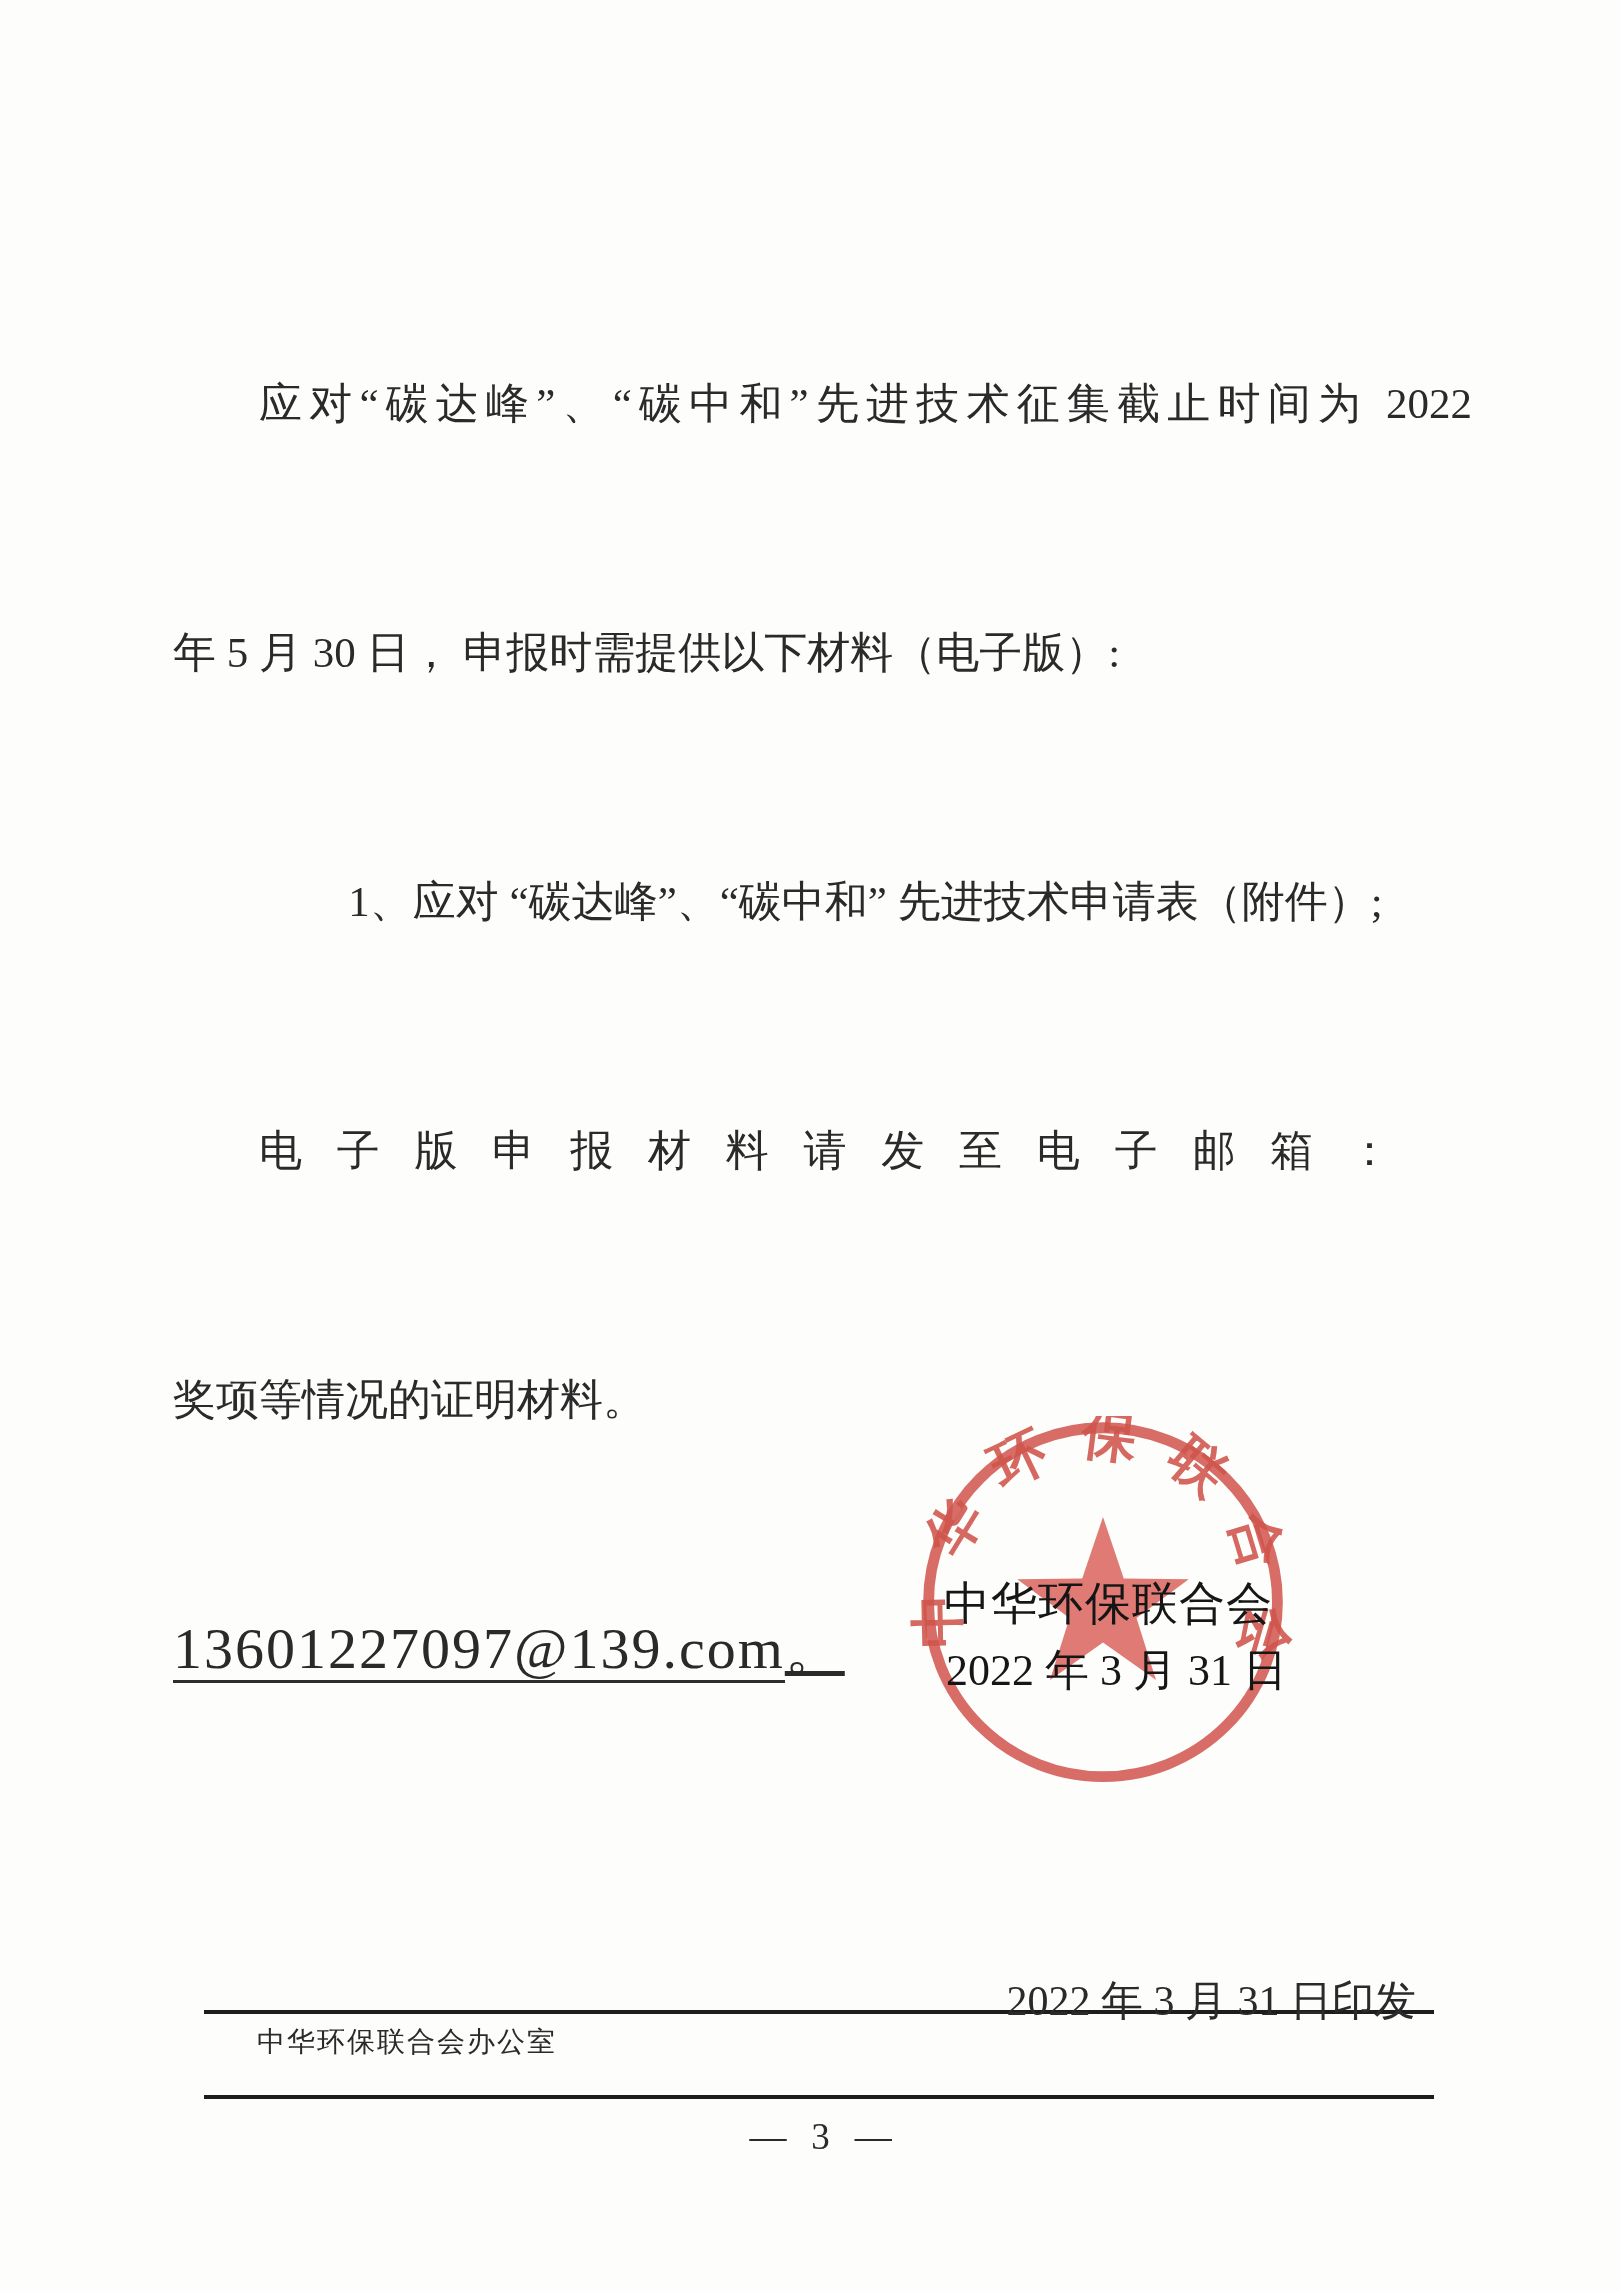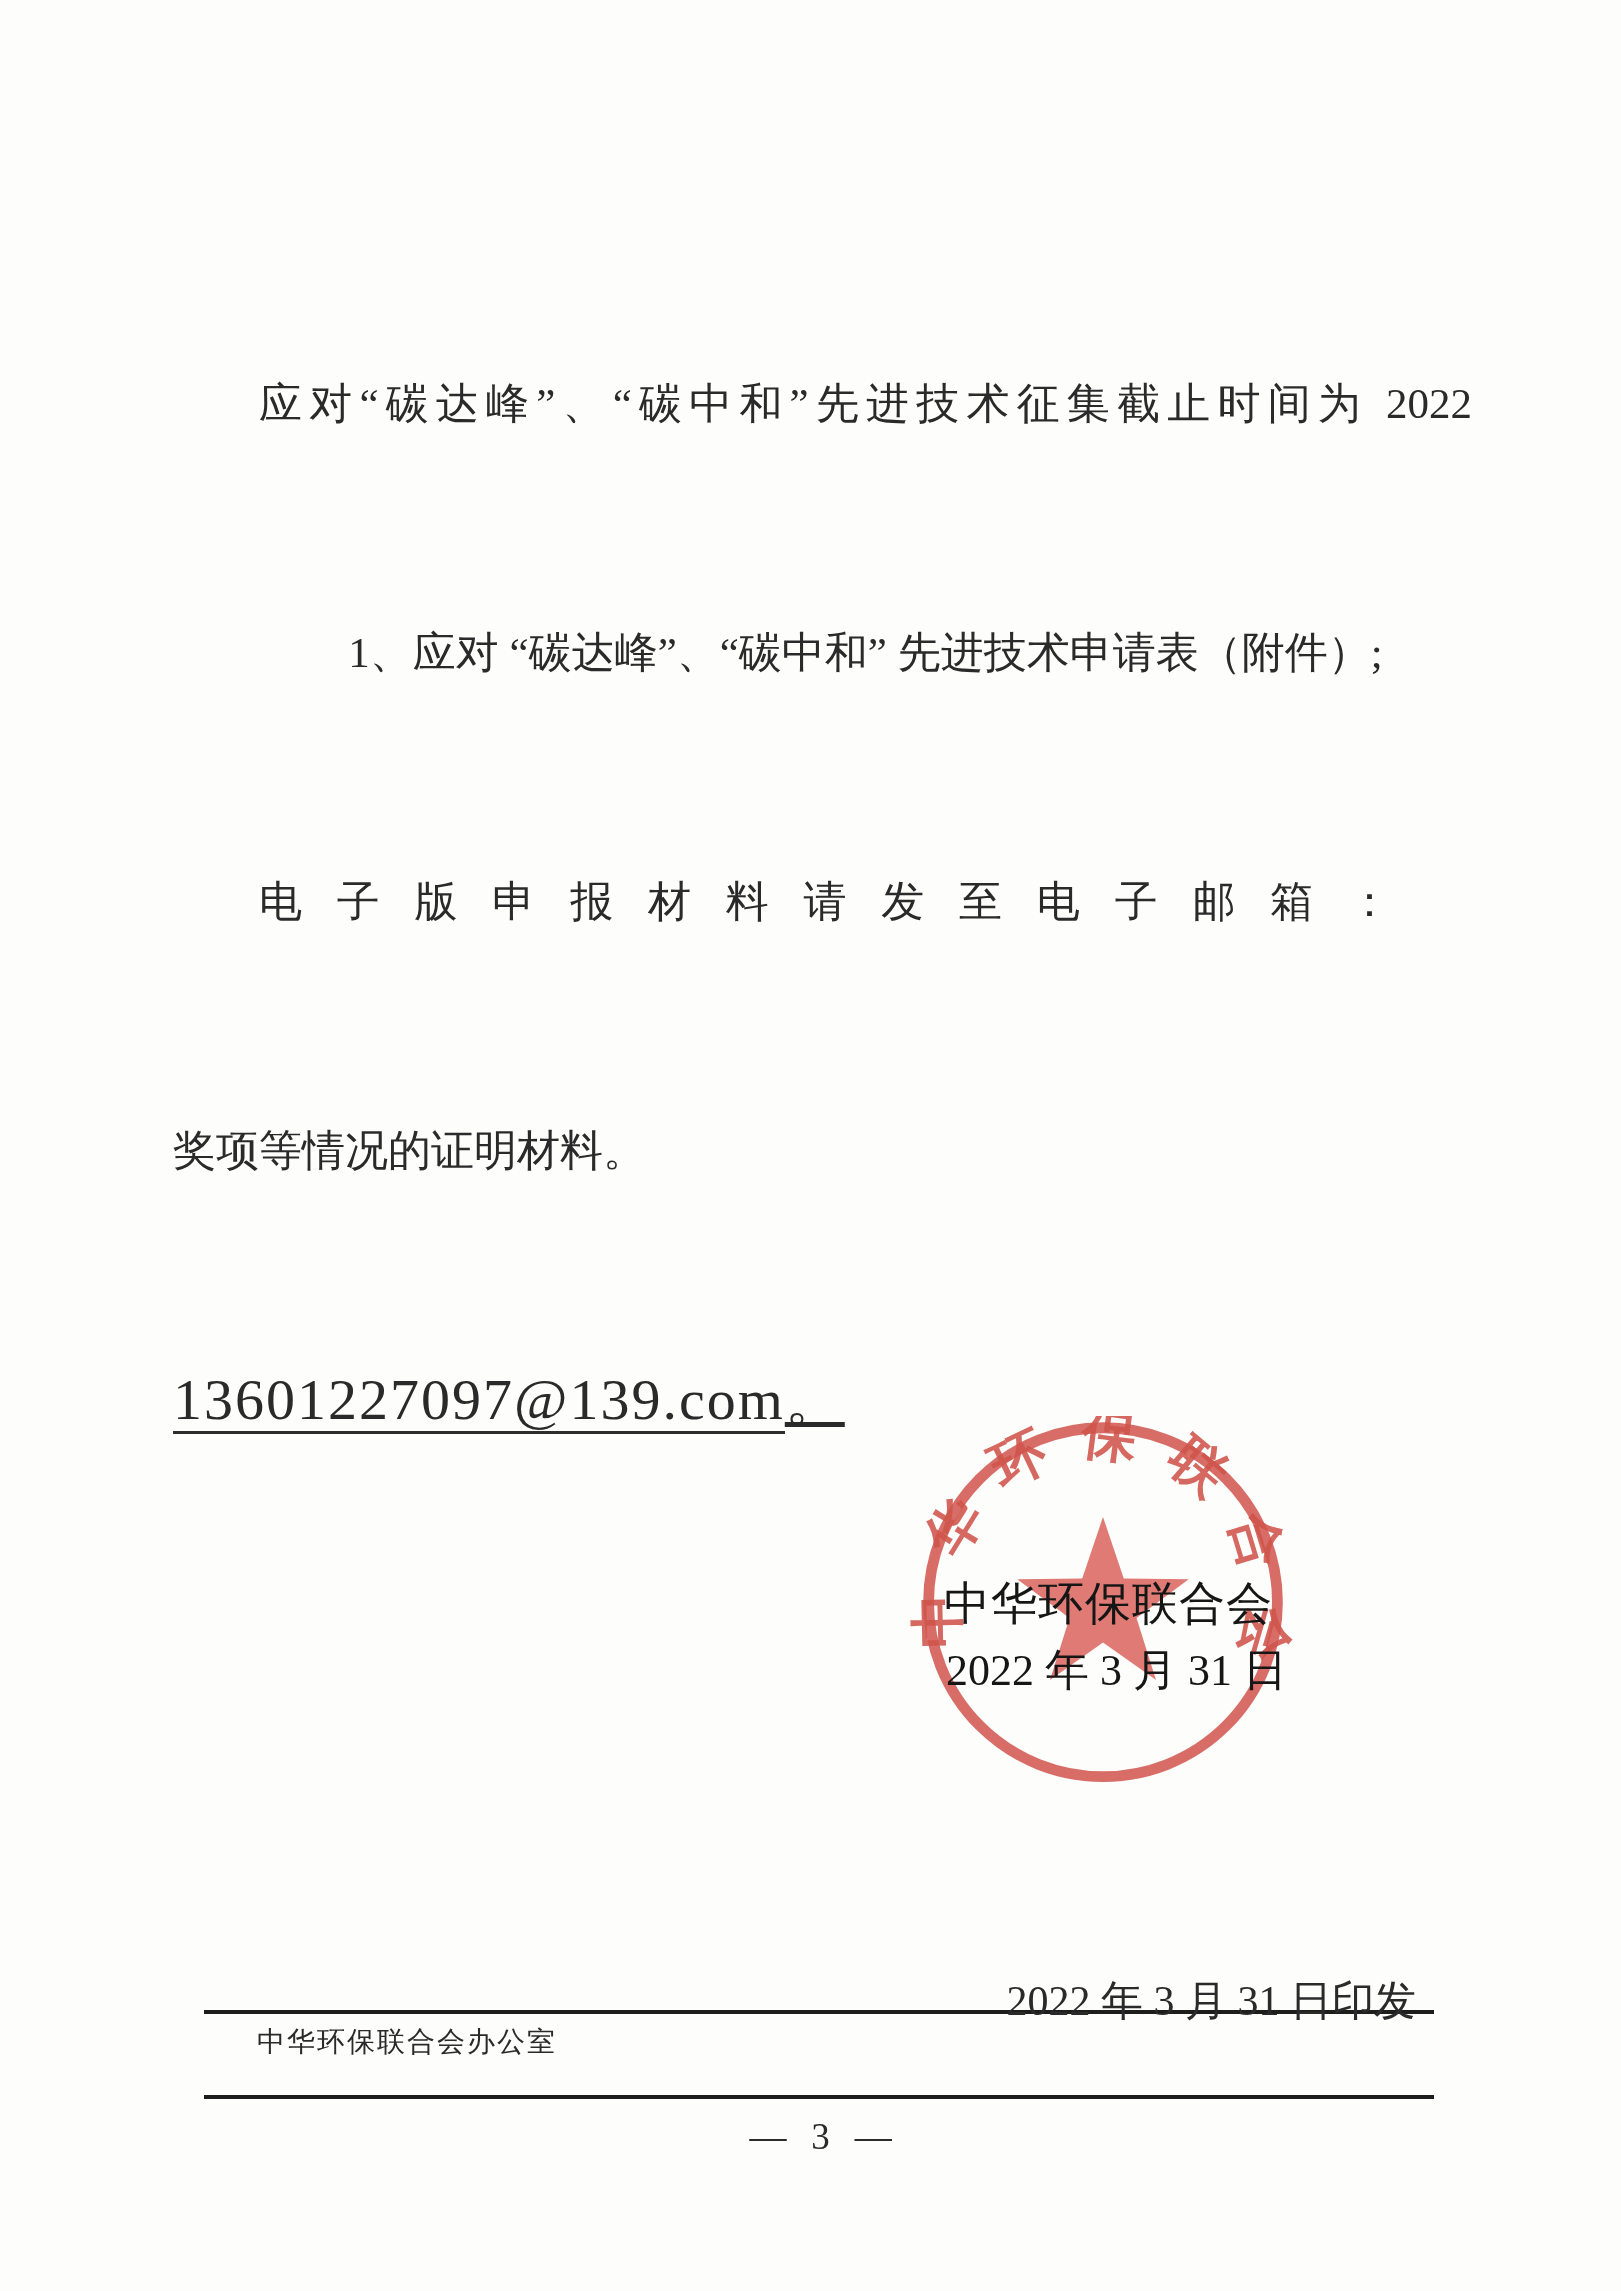--- a/index.html
+++ b/index.html
@@ -70,20 +70,21 @@
     text-align:center; font-size:37px; letter-spacing:7.8px;
   }
 </style>
 </head>
 <body>
 
 <div class="page">
 
   <main class="content">
     <div class="line indent spread">应对“碳达峰”、“碳中和”先进技术征集截止时间为 2022</div>
+    <div class="line">年 5 月 30 日， 申报时需提供以下材料（电子版）:</div>
     <div class="line indent">1、应对 “碳达峰”、“碳中和” 先进技术申请表（附件）;</div>
     <div class="line indent spread email-intro">电子版申报材料请发至电子邮箱：</div>
     <div class="line">奖项等情况的证明材料。</div>
     <div class="line email-line"><span class="underline">13601227097@139.com</span><span>。</span></div>
     <div class="spacer"></div>
     
     
     
     
   </main>

